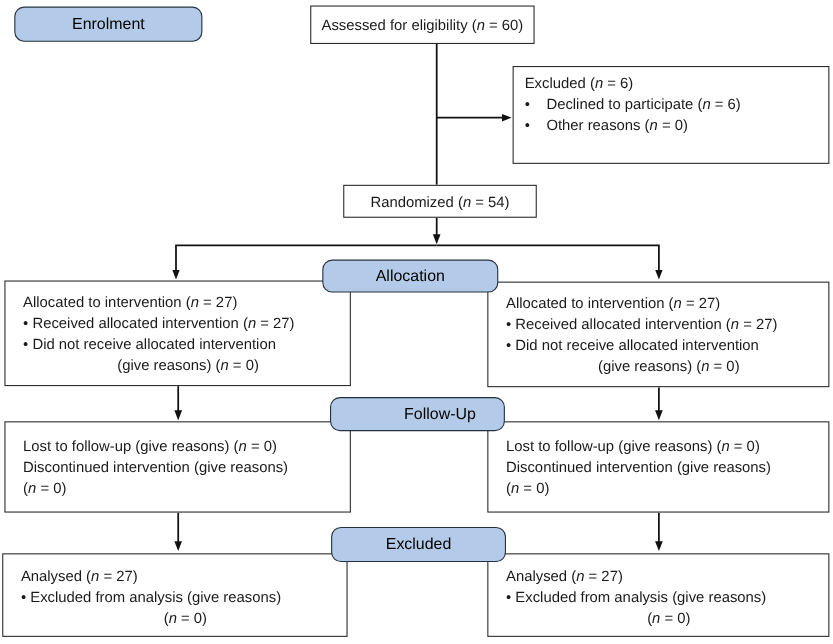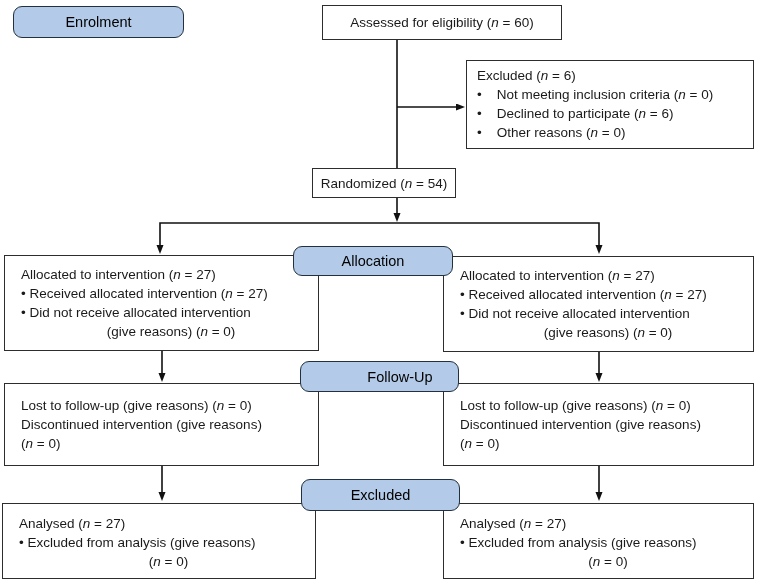--- a/index.html
+++ b/index.html
@@ -36,24 +36,24 @@
     font-size: 14.5px;
     color: #000000;
     z-index: 3;
   }
   .line { white-space: pre-wrap; }
   .line.cont { padding-left: 7px; text-align: center; }
   i { font-style: italic; }
 
   
   #enrolment        { left: 13px;  top: 6px;   width: 171px; height: 32px; }
-  #assessed         { left: 282px; top: 5px;   width: 240px; height: 35px; margin-left: 40px; }
+  #assessed         { left: 282px; top: 5px;   width: 204px; height: 35px; }
   #excluded         { left: 466px; top: 60px;  width: 288px; height: 89px; padding: 5px 16px 0 10px; }
-  #randomized       { left: 312px; top: 168px; width: 144px; height: 30px; }
-  #stage-allocation { left: 293px; top: 246px; width: 160px; height: 30px; }
+  #randomized       { left: 312px; top: 168px; width: 176px; height: 30px; }
+  #stage-allocation { left: 293px; top: 236px; width: 160px; height: 30px; }
   #alloc-left       { left: 4px;   top: 255px; width: 315px; height: 96px; padding: 9px 4px 0 16px; }
   #alloc-right      { left: 443px; top: 256px; width: 311px; height: 96px; padding: 9px 4px 0 16px; }
   #stage-followup   { left: 300px; top: 361px; width: 159px; height: 31px; padding-left: 41px; }
   #fu-left          { left: 4px;   top: 383px; width: 315px; height: 83px; padding: 12px 4px 0 16px; }
   #fu-right         { left: 443px; top: 383px; width: 311px; height: 83px; padding: 12px 4px 0 16px; }
   #stage-analysis   { left: 301px; top: 479px; width: 159px; height: 32px; }
   #an-left          { left: 2px;   top: 503px; width: 314px; height: 76px; padding: 10px 4px 0 16px; }
   #an-right         { left: 443px; top: 503px; width: 311px; height: 76px; padding: 10px 4px 0 16px; }
 </style>
 </head>
@@ -82,21 +82,20 @@
 <div id="stage-allocation" class="stage">Allocation</div>
 <div id="stage-followup" class="stage">Follow-Up</div>
 <div id="stage-analysis" class="stage">Excluded</div>
 
 <div id="assessed" class="box centered">
   <span class="line">Assessed for eligibility (<i>n</i> = 60)</span>
 </div>
 
 <div id="excluded" class="box">
   <div class="line">Excluded (<i>n</i> = 6)</div>
-  <div class="line">•    Not meeting inclusion criteria (<i>n</i> = 0)</div>
   <div class="line">•    Declined to participate (<i>n</i> = 6)</div>
   <div class="line">•    Other reasons (<i>n</i> = 0)</div>
 </div>
 
 <div id="randomized" class="box centered">
   <span class="line">Randomized (<i>n</i> = 54)</span>
 </div>
 
 <div id="alloc-left" class="box">
   <div class="line">Allocated to intervention (<i>n</i> = 27)</div>

